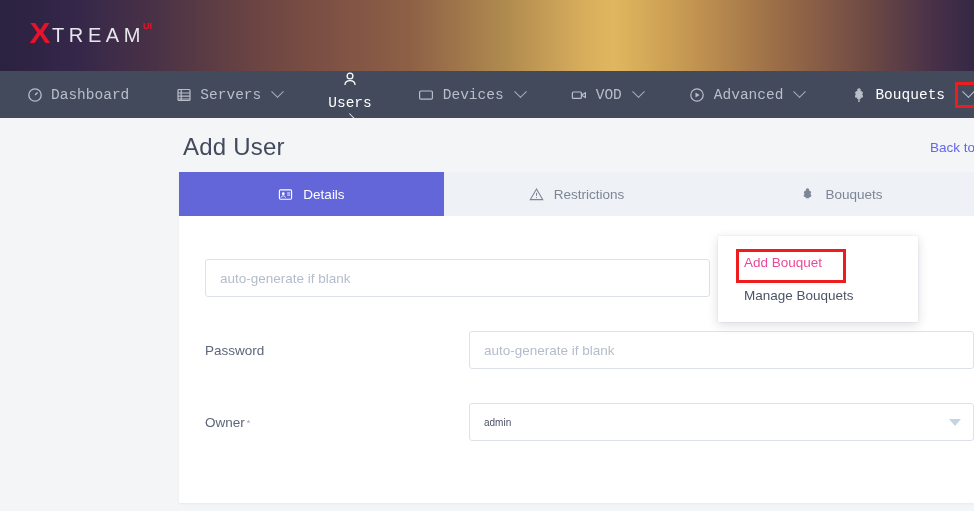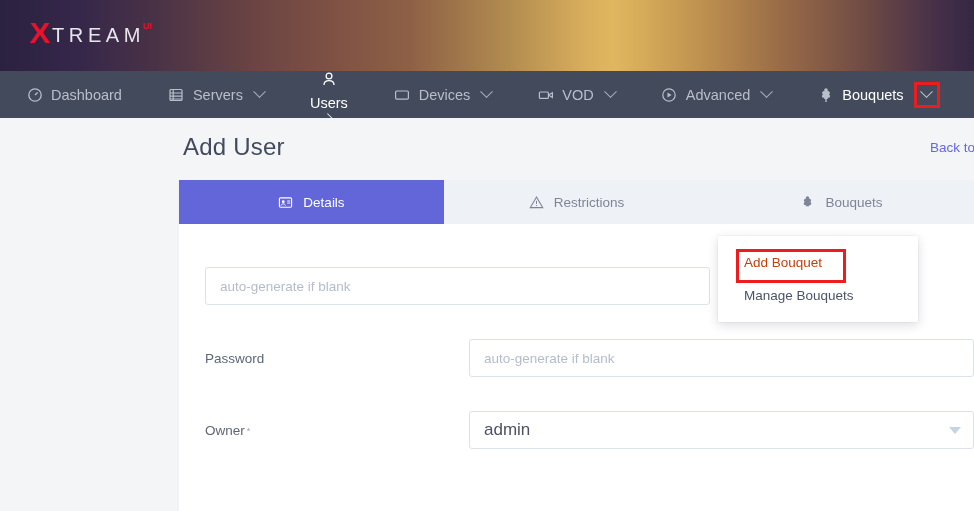--- a/index.html
+++ b/index.html
@@ -71,20 +71,21 @@
   
   .navbar {
     position: relative;
     height: 47px;
     width: 974px;
     background: #434a5c;
     display: flex;
     align-items: center;
     padding-left: 26px;
     white-space: nowrap;
+    font-family: Liberation Mono, monospace;
   }
   .nav-item {
     display: flex;
     align-items: center;
     gap: 8px;
     color: #b9bec9;
     font-size: 14.5px;
     height: 47px;
     padding: 0 0;
     margin-right: 46px;
@@ -169,21 +170,21 @@
     color: #6366e8;
     text-decoration: none;
     white-space: nowrap;
     padding-right: 0;
     margin-right: -40px;
   }
 
   .card {
     position: absolute;
     left: 179px;
-    top: 62px;
+    top: 54px;
     width: 795px;
     min-height: 331px;
     background: #ffffff;
     box-shadow: 0 1px 2px rgba(60,64,90,.06);
   }
   .tabs {
     display: flex;
     height: 44px;
     background: #eef1f5;
     width: 100%;
@@ -251,21 +252,21 @@
     position: relative;
     width: 505px;
     height: 38px;
   }
   .select-box {
     width: 505px;
     height: 38px;
     border: 1px solid #dde2ea;
     border-radius: 3px;
     background: #fff;
-    font-size: 17px;
+    font-size: 10px;
     color: #4b5263;
     padding: 0 30px 0 14px;
     display: flex;
     align-items: center;
     cursor: pointer;
   }
   .select-arrow {
     position: absolute;
     right: 13px;
     top: 50%;
@@ -291,21 +292,21 @@
   .dd-item {
     display: block;
     font-size: 13.5px;
     color: #4c5567;
     padding: 9px 26px;
     text-decoration: none;
     cursor: pointer;
     white-space: nowrap;
   }
   .dd-item.highlight {
-    color: #c2410c;
+    color: #ec4899;
   }
   .dd-item-wrap {
     position: relative;
   }
   .dd-outline {
     position: absolute;
     left: 18px;
     top: 3px;
     width: 110px;
     height: 34px;

